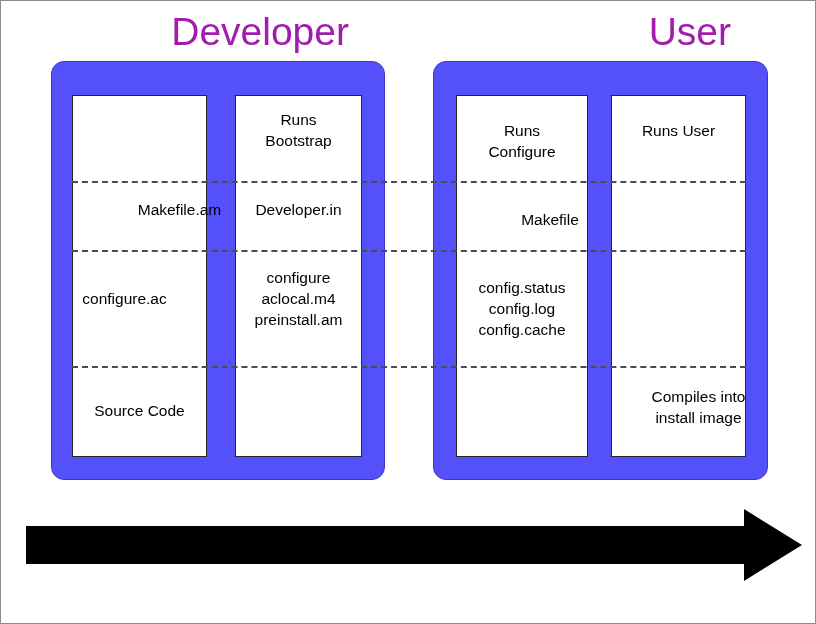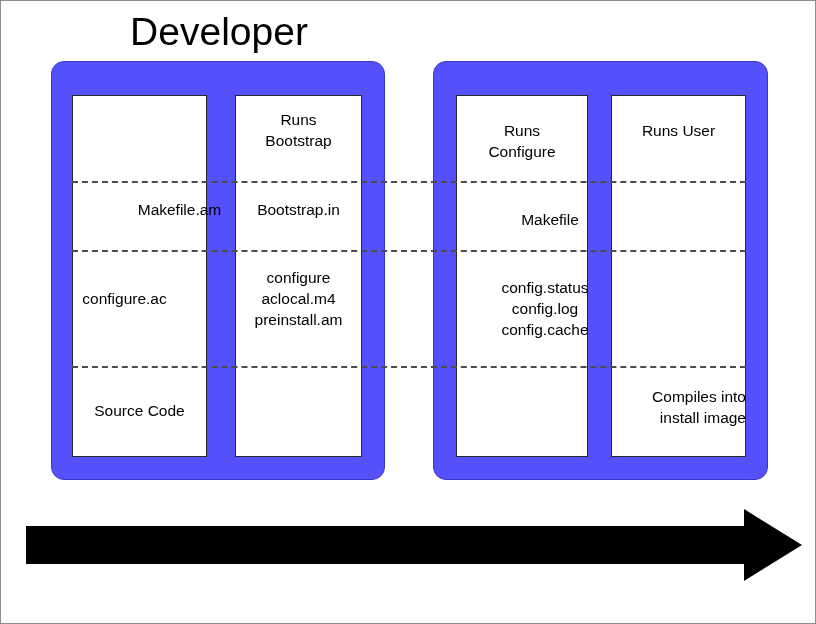--- a/index.html
+++ b/index.html
@@ -18,22 +18,22 @@
     border: 1px solid #8c8c8c;
     box-sizing: border-box;
     overflow: hidden;
   }
 
   
   .lane-title {
     position: absolute;
     font-size: 39px;
     line-height: 46px;
-    color: #000000;
-    text-align: center;
+    color: #a21caf;
+    text-align: right;
     white-space: nowrap;
     letter-spacing: 0px;
   }
 
   
   .panel {
     position: absolute;
     background: #5551fa;
     border: 1px solid #3a36c8;
     border-radius: 13px;
@@ -74,20 +74,21 @@
     display: block;
   }
 </style>
 </head>
 <body>
 
 <div id="canvas">
 
   <div class="lane-title" style="left:88px; top:8px; width:260px;">Developer</div>
 
+  <div class="lane-title" style="left:470px; top:8px; width:260px;">User</div>
 
   <div class="panel" style="left:50px; top:60px; width:334px; height:419px;"></div>
 
   <div class="column" style="left:71px; top:94px; width:135px; height:362px;"></div>
 
   <div class="column" style="left:234px; top:94px; width:127px; height:362px;"></div>
 
   <div class="panel" style="left:432px; top:60px; width:335px; height:419px;"></div>
 
   <div class="column" style="left:455px; top:94px; width:132px; height:362px;"></div>
@@ -97,38 +98,38 @@
   <div class="divider" style="left:71px; top:180px; width:674px;"></div>
   <div class="divider" style="left:71px; top:249px; width:674px;"></div>
   <div class="divider" style="left:71px; top:365px; width:674px;"></div>
 
   <div class="cell-text" style="left:71px; top:198px; width:135px;margin-left:40px;">Makefile.am</div>
   <div class="cell-text" style="left:56px; top:287px; width:135px;">configure.ac</div>
   <div class="cell-text" style="left:71px; top:399px; width:135px;">Source Code</div>
 
   <div class="cell-text" style="left:234px; top:108px; width:127px;">Runs
 Bootstrap</div>
-  <div class="cell-text" style="left:234px; top:198px; width:127px;">Bootstrap.in</div>
+  <div class="cell-text" style="left:234px; top:198px; width:127px;">Developer.in</div>
   <div class="cell-text" style="left:234px; top:266px; width:127px;">configure
 aclocal.m4
 preinstall.am</div>
   <div class="cell-text" style="left:234px; top:399px; width:127px;"></div>
 
   <div class="cell-text" style="left:455px; top:119px; width:132px;">Runs
 Configure</div>
   <div class="cell-text" style="left:455px; top:208px; width:132px;padding-left:28px;">Makefile</div>
-  <div class="cell-text" style="left:455px; top:276px; width:132px;padding-left:23px;">config.status
+  <div class="cell-text" style="left:455px; top:276px; width:132px;">config.status
 config.log
 config.cache</div>
   <div class="cell-text" style="left:455px; top:399px; width:132px;"></div>
 
   <div class="cell-text" style="left:610px; top:119px; width:135px;">Runs User</div>
   <div class="cell-text" style="left:610px; top:208px; width:135px;"></div>
   <div class="cell-text" style="left:610px; top:276px; width:135px;"></div>
-  <div class="cell-text" style="left:610px; top:385px; width:135px;text-align:right;">Compiles into
+  <div class="cell-text" style="left:630px; top:385px; width:135px;">Compiles into
 install image</div>
 
   <div class="arrow-wrap" style="left:25px; top:508px; width:776px; height:72px;">
     <svg width="776" height="72" viewBox="0 0 776 72">
       <polygon points="0,17 718,17 718,0 776,36 718,72 718,55 0,55" fill="#000000"></polygon>
     </svg>
   </div>
 
 </div>
 

